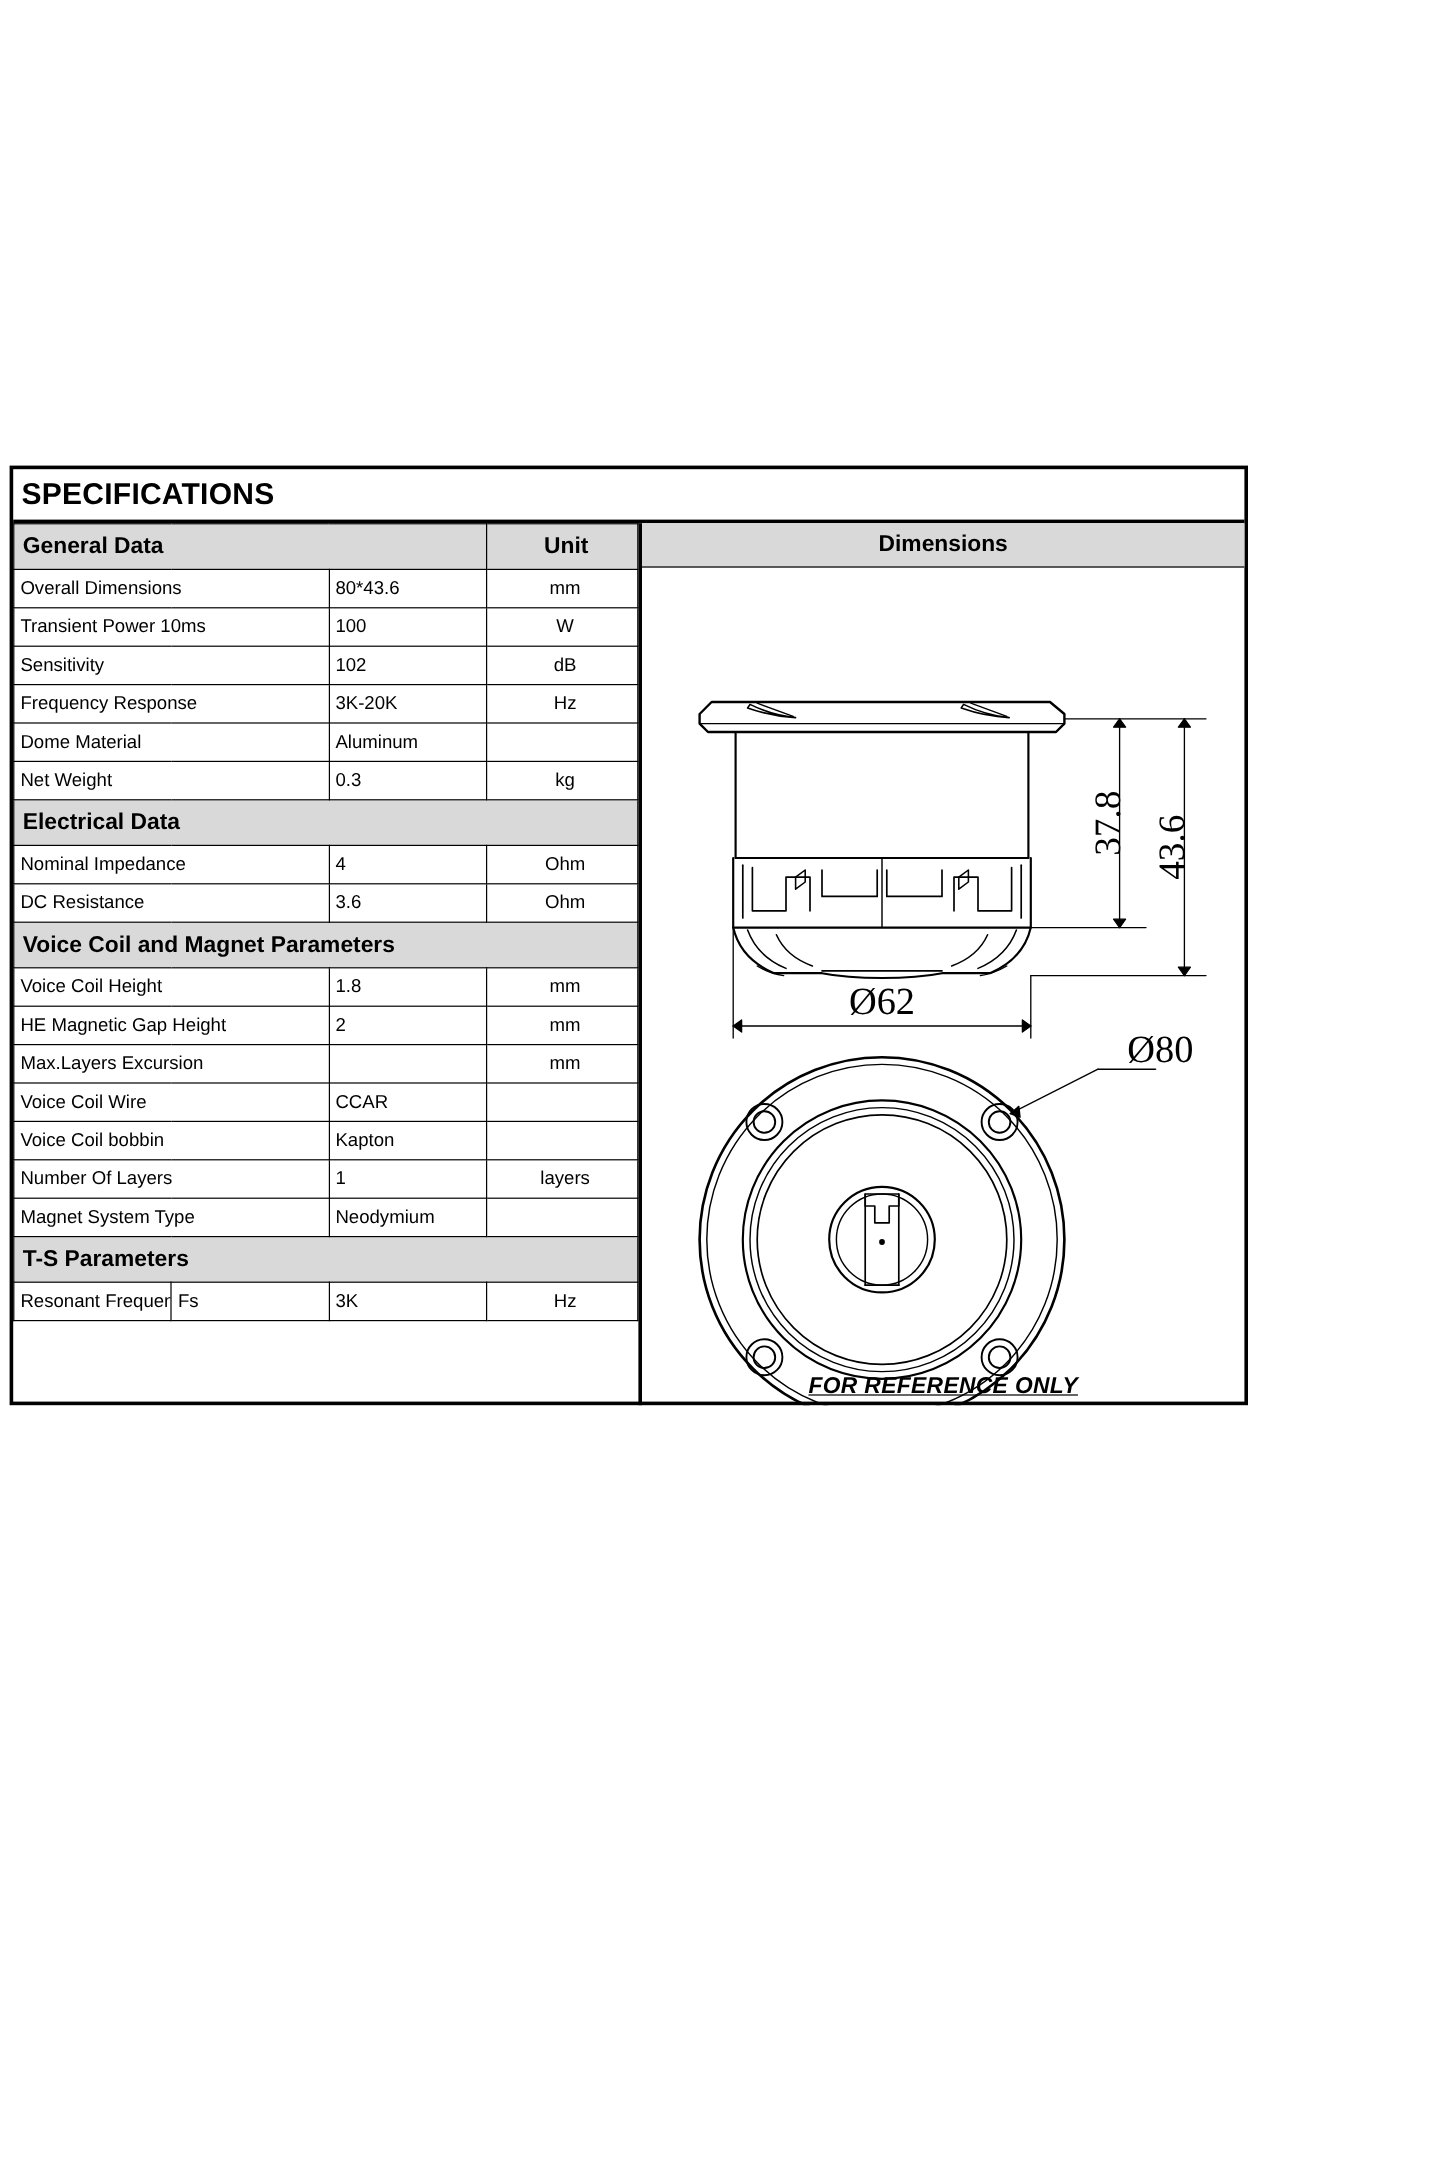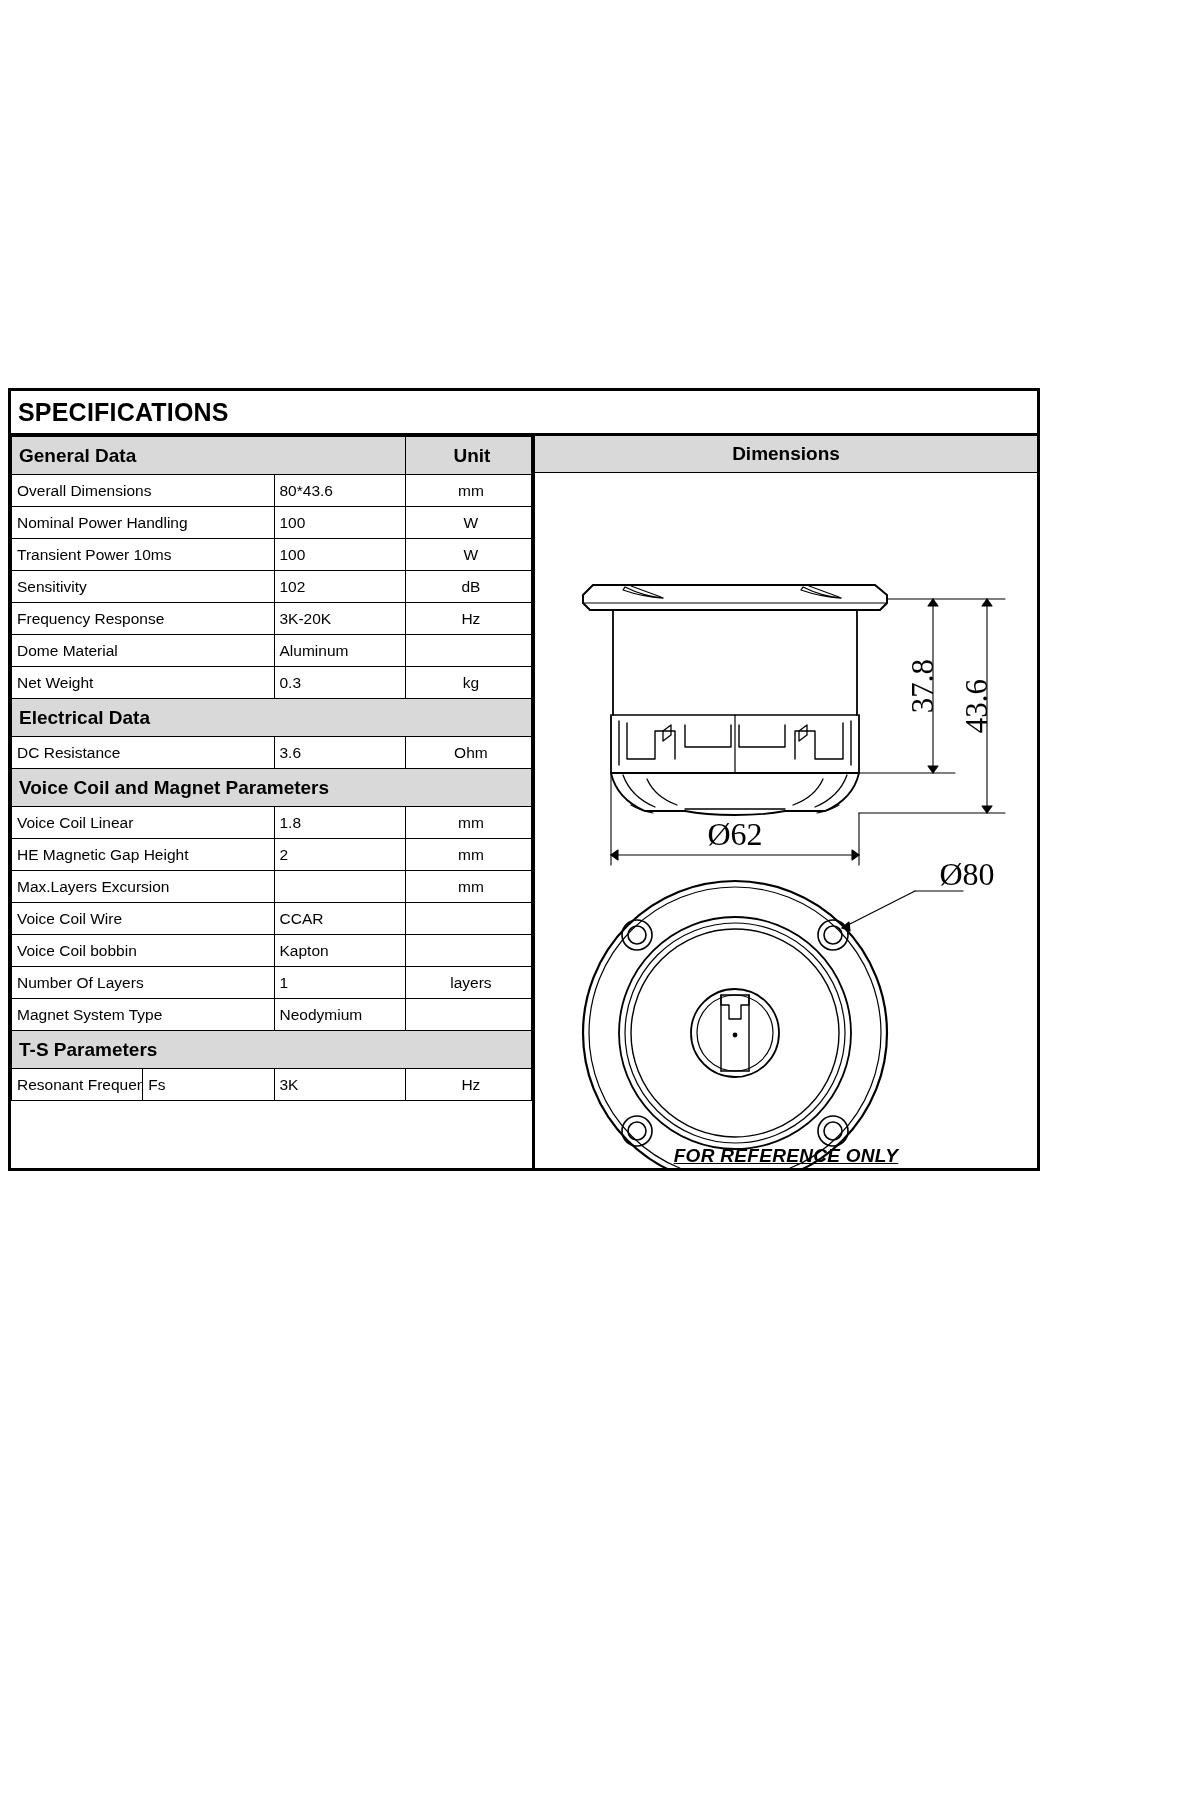--- a/index.html
+++ b/index.html
@@ -163,25 +163,20 @@
             <td class="c-label" colspan="3">General Data</td>
             <td class="c-unit unit-head">Unit</td>
           </tr>
 
           <tr>
             <td class="c-label" colspan="2">Overall Dimensions</td>
             <td class="c-value">80*43.6</td>
             <td class="c-unit">mm</td>
           </tr>
           <tr>
-            <td class="c-label" colspan="2">Nominal Power Handling</td>
-            <td class="c-value">100</td>
-            <td class="c-unit">W</td>
-          </tr>
-          <tr>
             <td class="c-label" colspan="2">Transient Power 10ms</td>
             <td class="c-value">100</td>
             <td class="c-unit">W</td>
           </tr>
           <tr>
             <td class="c-label" colspan="2">Sensitivity</td>
             <td class="c-value">102</td>
             <td class="c-unit">dB</td>
           </tr>
           <tr>
@@ -197,30 +192,35 @@
           <tr>
             <td class="c-label" colspan="2">Net Weight</td>
             <td class="c-value">0.3</td>
             <td class="c-unit">kg</td>
           </tr>
 
           <tr class="section">
             <td colspan="4">Electrical Data</td>
           </tr>
           <tr>
+            <td class="c-label" colspan="2">Nominal Impedance</td>
+            <td class="c-value">4</td>
+            <td class="c-unit">Ohm</td>
+          </tr>
+          <tr>
             <td class="c-label" colspan="2">DC Resistance</td>
             <td class="c-value">3.6</td>
             <td class="c-unit">Ohm</td>
           </tr>
 
           <tr class="section">
             <td colspan="4">Voice Coil and Magnet Parameters</td>
           </tr>
           <tr>
-            <td class="c-label" colspan="2">Voice Coil Linear</td>
+            <td class="c-label" colspan="2">Voice Coil Height</td>
             <td class="c-value">1.8</td>
             <td class="c-unit">mm</td>
           </tr>
           <tr>
             <td class="c-label" colspan="2">HE Magnetic Gap Height</td>
             <td class="c-value">2</td>
             <td class="c-unit">mm</td>
           </tr>
           <tr>
             <td class="c-label" colspan="2">Max.Layers Excursion</td>

